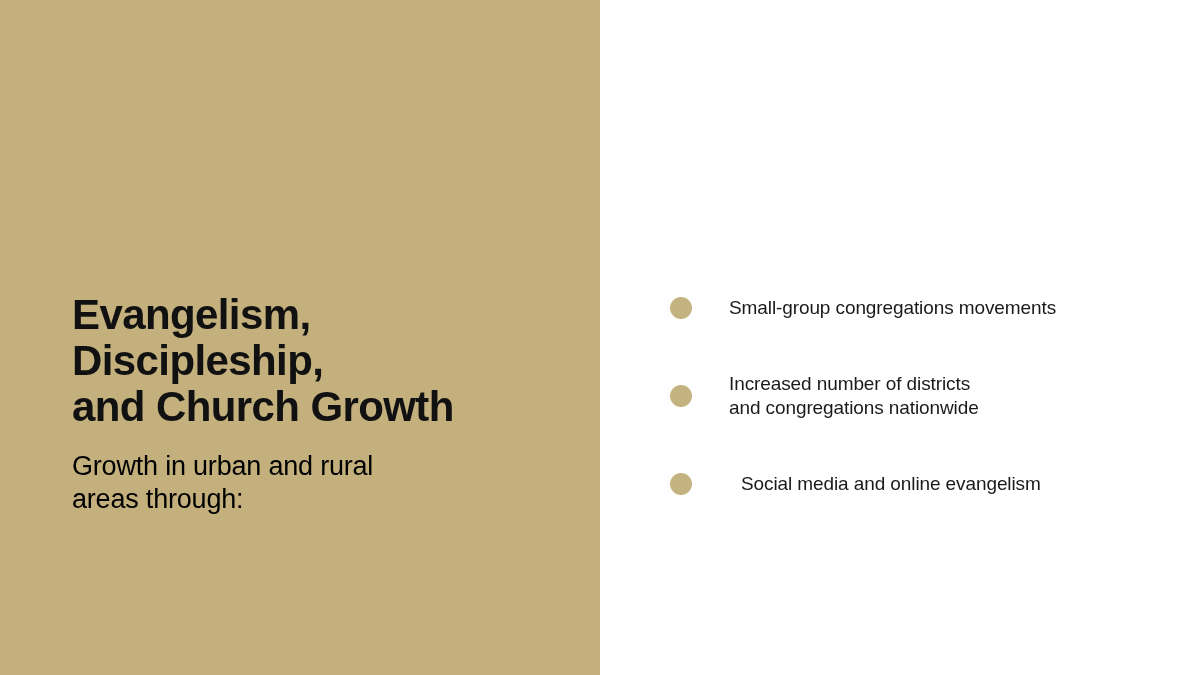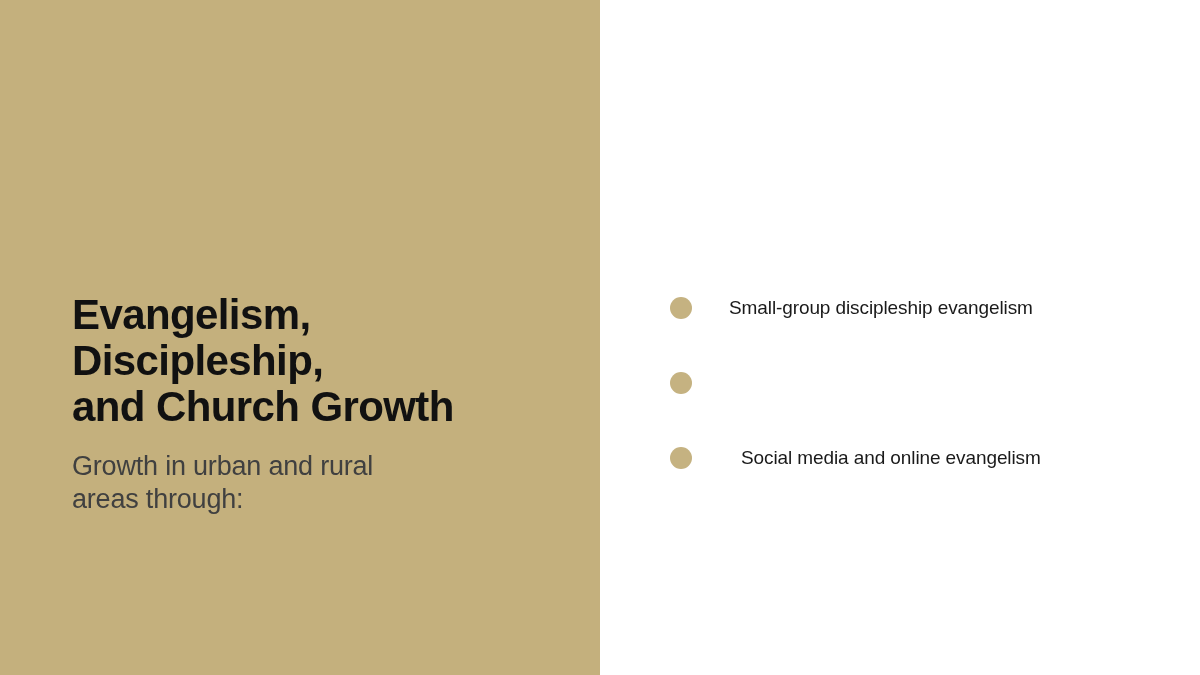--- a/index.html
+++ b/index.html
@@ -48,21 +48,21 @@
     white-space: pre-line;
   }
   .slide-subtitle {
     margin: 0;
     padding-top: 20px;
     font-family: "Liberation Sans", sans-serif;
     font-size: 27px;
     font-weight: normal;
     line-height: 33px;
     letter-spacing: -0.2px;
-    color: #404040;
+    color: #000000;
     white-space: pre-line;
   }
 
   
   .right-panel {
     position: relative;
     width: 600px;
     height: 675px;
     background: #ffffff;
     flex: 0 0 600px;
@@ -118,26 +118,28 @@
       <p class="slide-subtitle">Growth in urban and rural
 areas through:</p>
     </div>
   </div>
 
   <div class="right-panel">
     <ul class="bullet-list">
 
       <li class="bullet-item">
         <span class="bullet-dot"></span>
-        <span class="bullet-text">Small-group discipleship evangelism</span>
+        <span class="bullet-text">Small-group congregations movements</span>
       </li>
 
 
       <li class="bullet-item">
         <span class="bullet-dot"></span>
+        <span class="bullet-text">Increased number of districts
+and congregations nationwide</span>
       </li>
 
       <li class="bullet-item">
         <span class="bullet-dot"></span>
         <span class="bullet-text">Social media and online evangelism</span>
       </li>
 
     </ul>
   </div>
 

